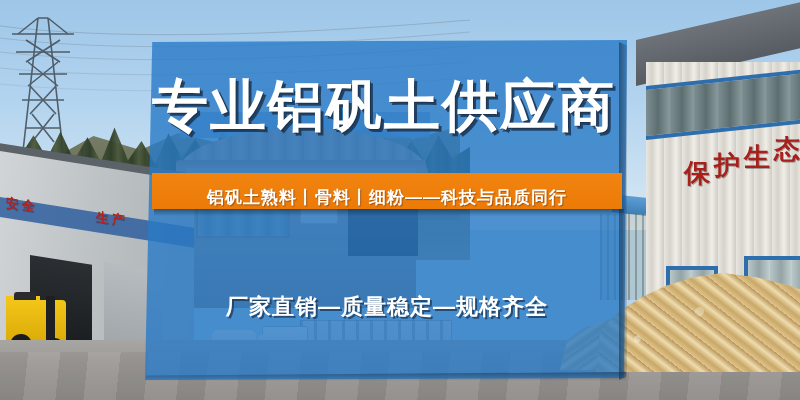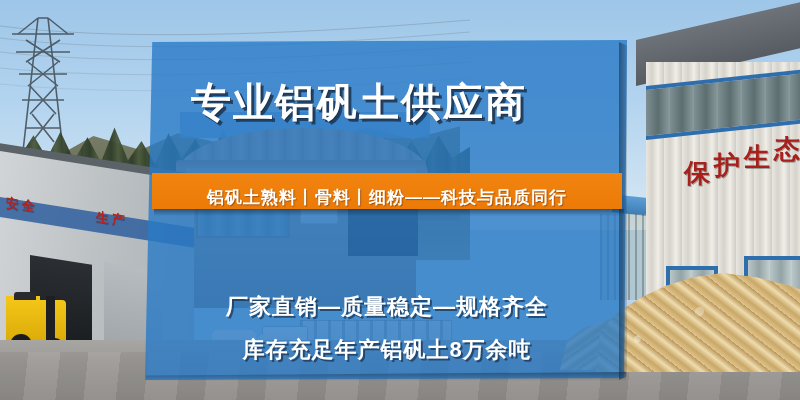--- a/index.html
+++ b/index.html
@@ -204,25 +204,24 @@
   }
   .panel-bottom-shadow{
     position:absolute;left:146px;top:372px;width:480px;height:9px;
     background:linear-gradient(rgba(15,35,55,.45),rgba(15,35,55,0));
     clip-path:polygon(0 40%,100% 0,100% 100%,0 100%);
   }
 
   
   .title{
     position:absolute;left:152px;top:78px;width:414px;
-    text-align:center;color:#ffffff;font-weight:bold;font-size:40px;
+    text-align:center;color:#ffffff;font-weight:bold;font-size:56px;
     letter-spacing:2px;line-height:56px;
     text-shadow:3px 3px 0 rgba(22,42,66,.75), 1px 1px 0 rgba(22,42,66,.6);
     white-space:nowrap;
-    font-family:Liberation Mono, monospace;
   }
   .orange-band{
     position:absolute;left:152px;top:173px;width:470px;height:36px;
     background:linear-gradient(#f28410,#ec7a07);
   }
   .orange-band-shadow{
     position:absolute;left:154px;top:209px;width:470px;height:7px;
     background:linear-gradient(rgba(15,35,55,.5),rgba(15,35,55,0));
   }
   .band-text{
@@ -325,14 +324,13 @@
   <div class="panel-edge"></div>
   <div class="panel-bottom-shadow"></div>
 
   <div class="title">专业铝矾土供应商</div>
 
   <div class="orange-band"></div>
   <div class="orange-band-shadow"></div>
   <div class="band-text">铝矾土熟料丨骨料丨细粉——科技与品质同行</div>
 
   <div class="sub1">厂家直销—质量稳定—规格齐全</div>
-  <div class="sub2">库存充足年产铝矾土8万余吨</div>
 </div>
 
 </body></html>

